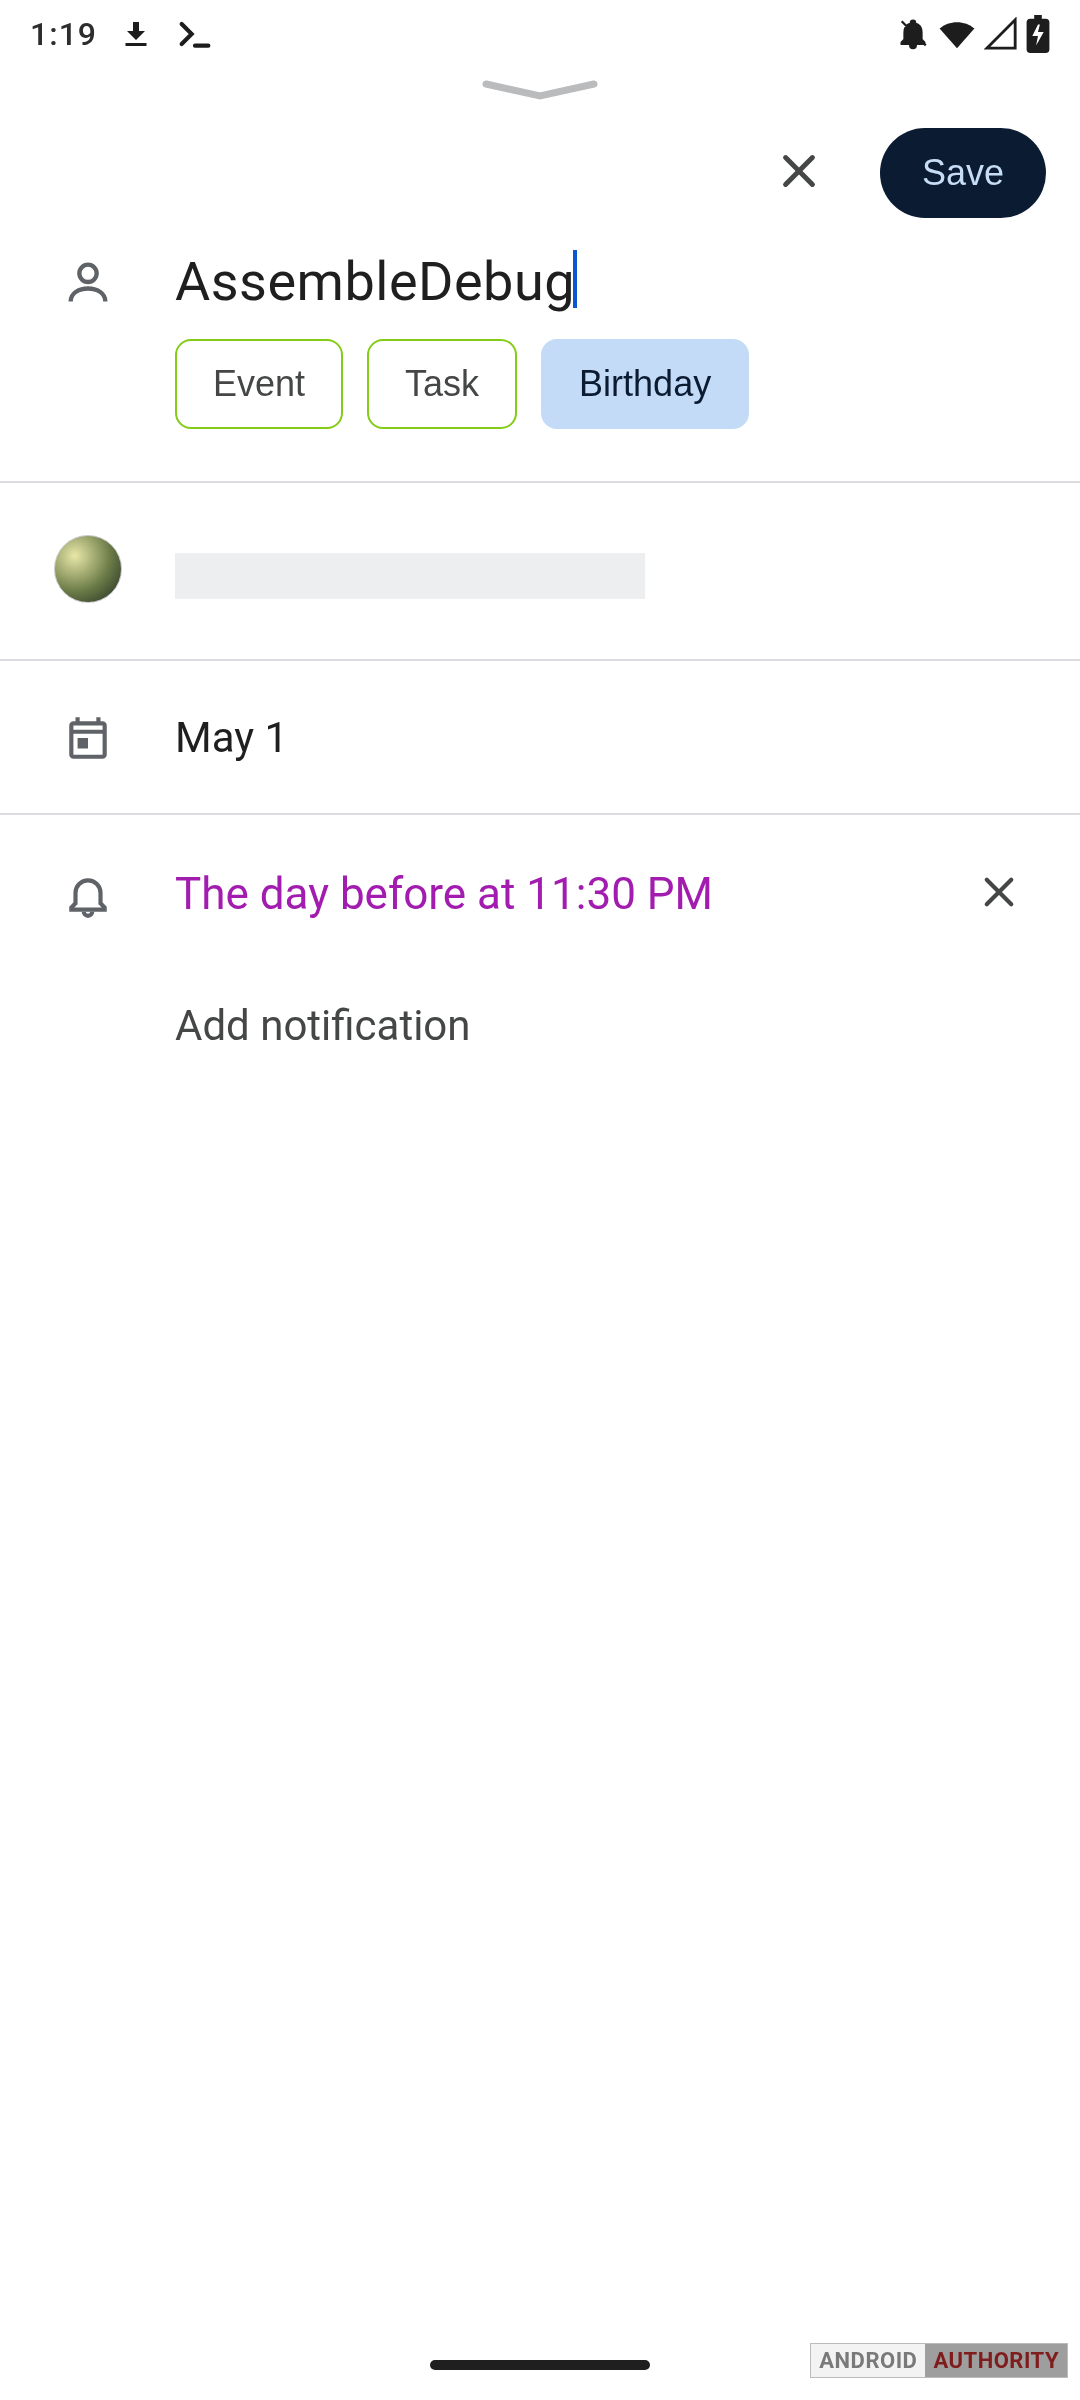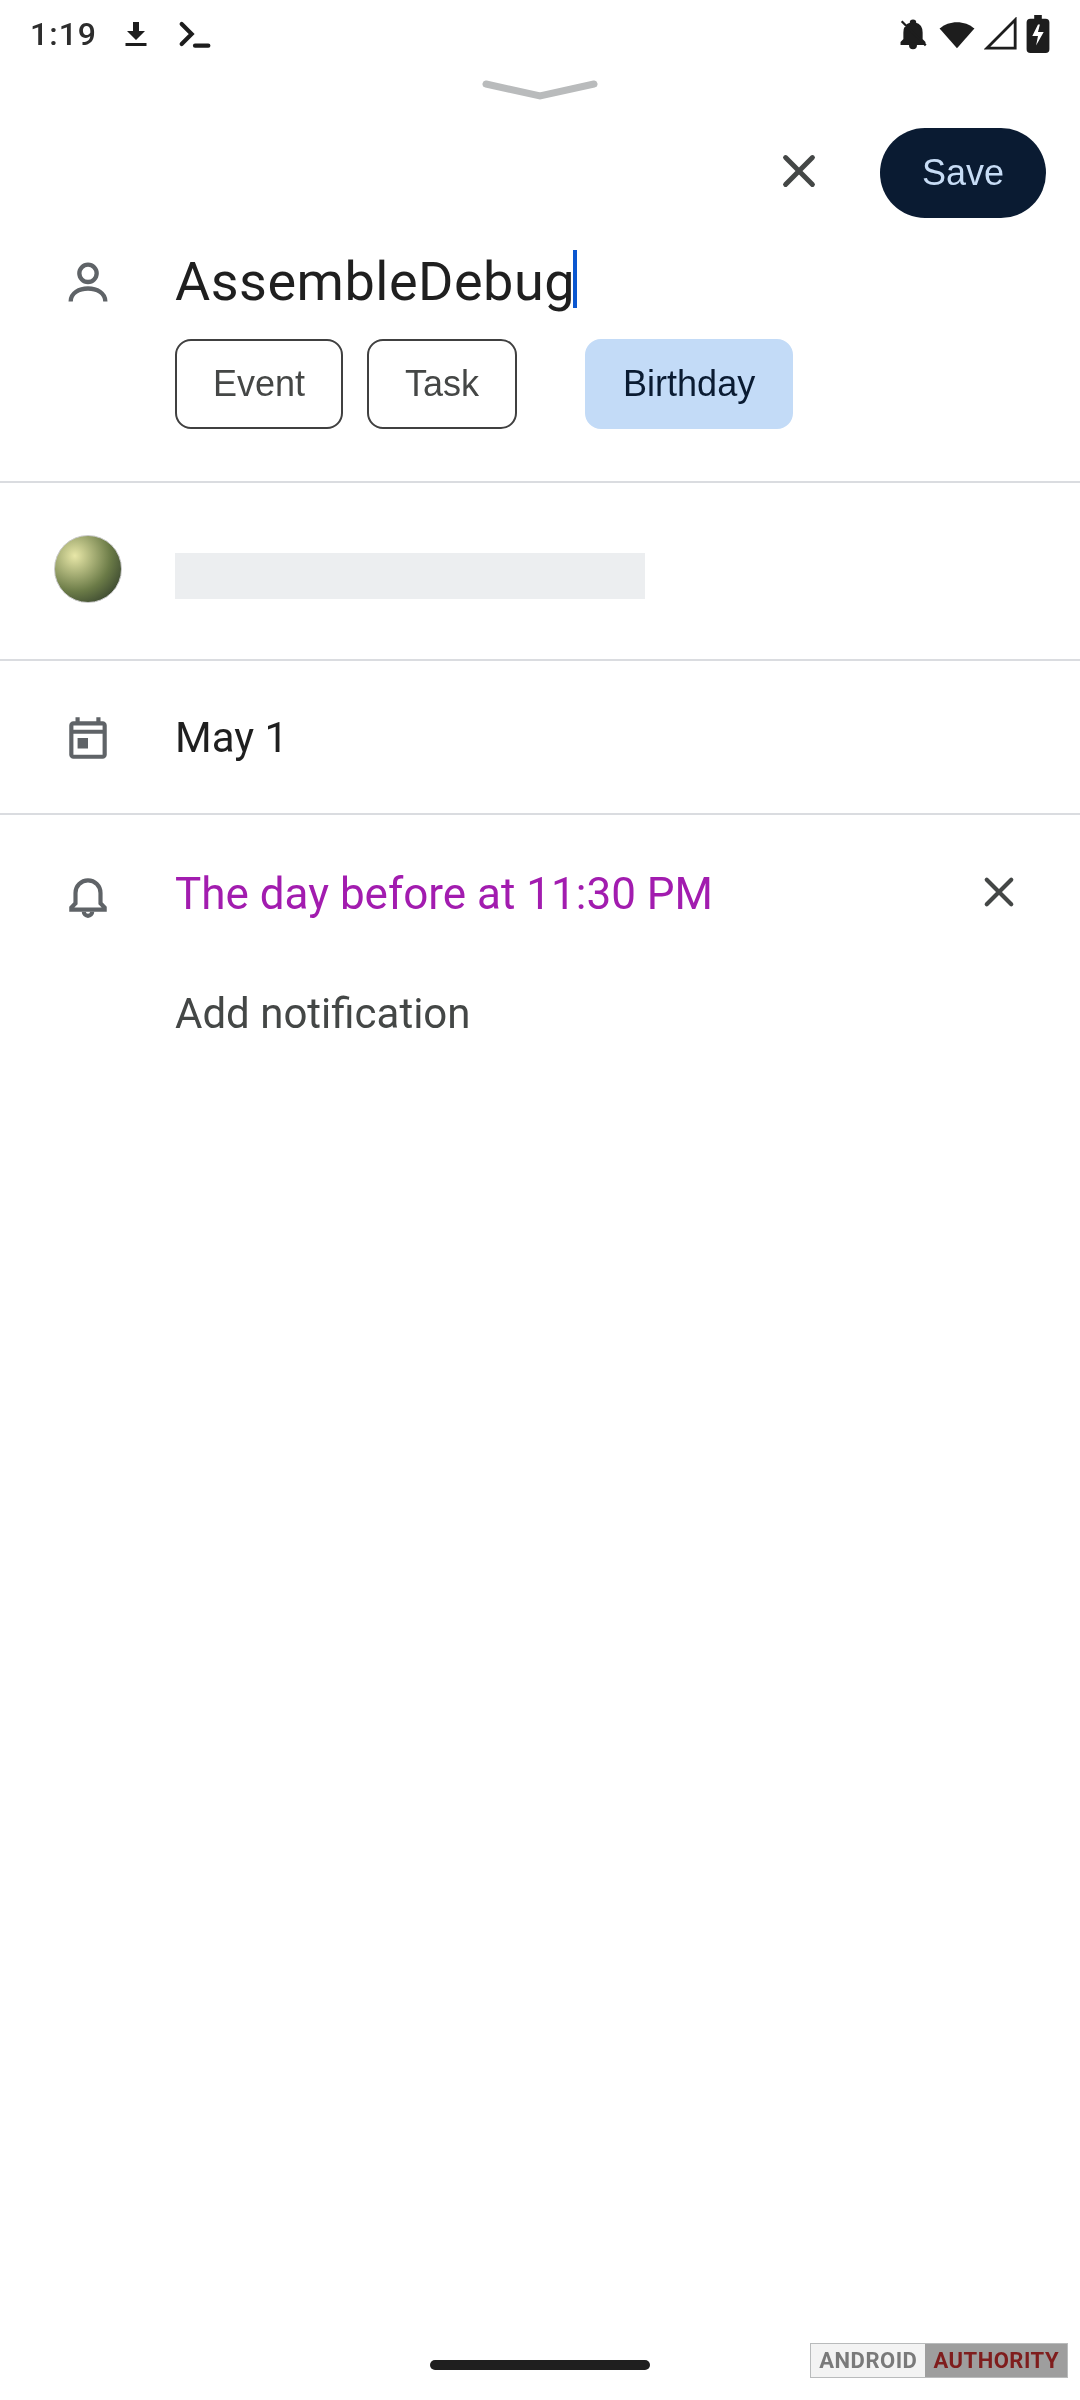--- a/index.html
+++ b/index.html
@@ -92,30 +92,29 @@
     margin-left: -2px;
   }
 
   
   .chip-row { padding-top: 0; padding-bottom: 52px; margin-top: -14px;}
   .chips { display: flex; gap: 24px; }
   .chip {
     font-size: 36px;
     padding: 22px 36px;
     border-radius: 16px;
-    border: 2px solid #404040;
+    border: 2px solid #84cc16;
     background: #fff;
     color: #454746;
     cursor: pointer;
   }
   .chip.selected {
     background: #c3dbf7;
     border-color: #c3dbf7;
     color: #0a1b32;
-    margin-left: 44px;
   }
 
   .divider { height: 2px; background: #dadce0; margin: 0; }
 
   
   .calendar-row { padding-top: 46px; padding-bottom: 56px;}
   .avatar {
     width: 68px; height: 68px; border-radius: 50%;
     background: radial-gradient(circle at 30% 30%, #e8e7a8, #6b7b47 55%, #2f3b2a 90%);
     border: 1px solid #c9c9c9;
@@ -138,21 +137,21 @@
   .notif-text { font-size: 44px; color: #a21caf; flex:1;}
   .notif-remove {
     width: 70px; height: 70px;
     display: flex; align-items: center; justify-content: center;
     cursor: pointer;
     margin-right: -4px;
   }
 
   
   .addnotif-row { padding-top: 30px; padding-bottom: 44px; }
-  .addnotif-text { font-size: 42px; color: #444746; }
+  .addnotif-text { font-size: 42px; color: #444746; margin-top: 12px; }
 
   
   .nav-pill {
     position: absolute;
     bottom: 30px;
     left: 50%;
     transform: translateX(-50%);
     width: 220px; height: 10px;
     background: #1f1f1f;
     border-radius: 10px;

